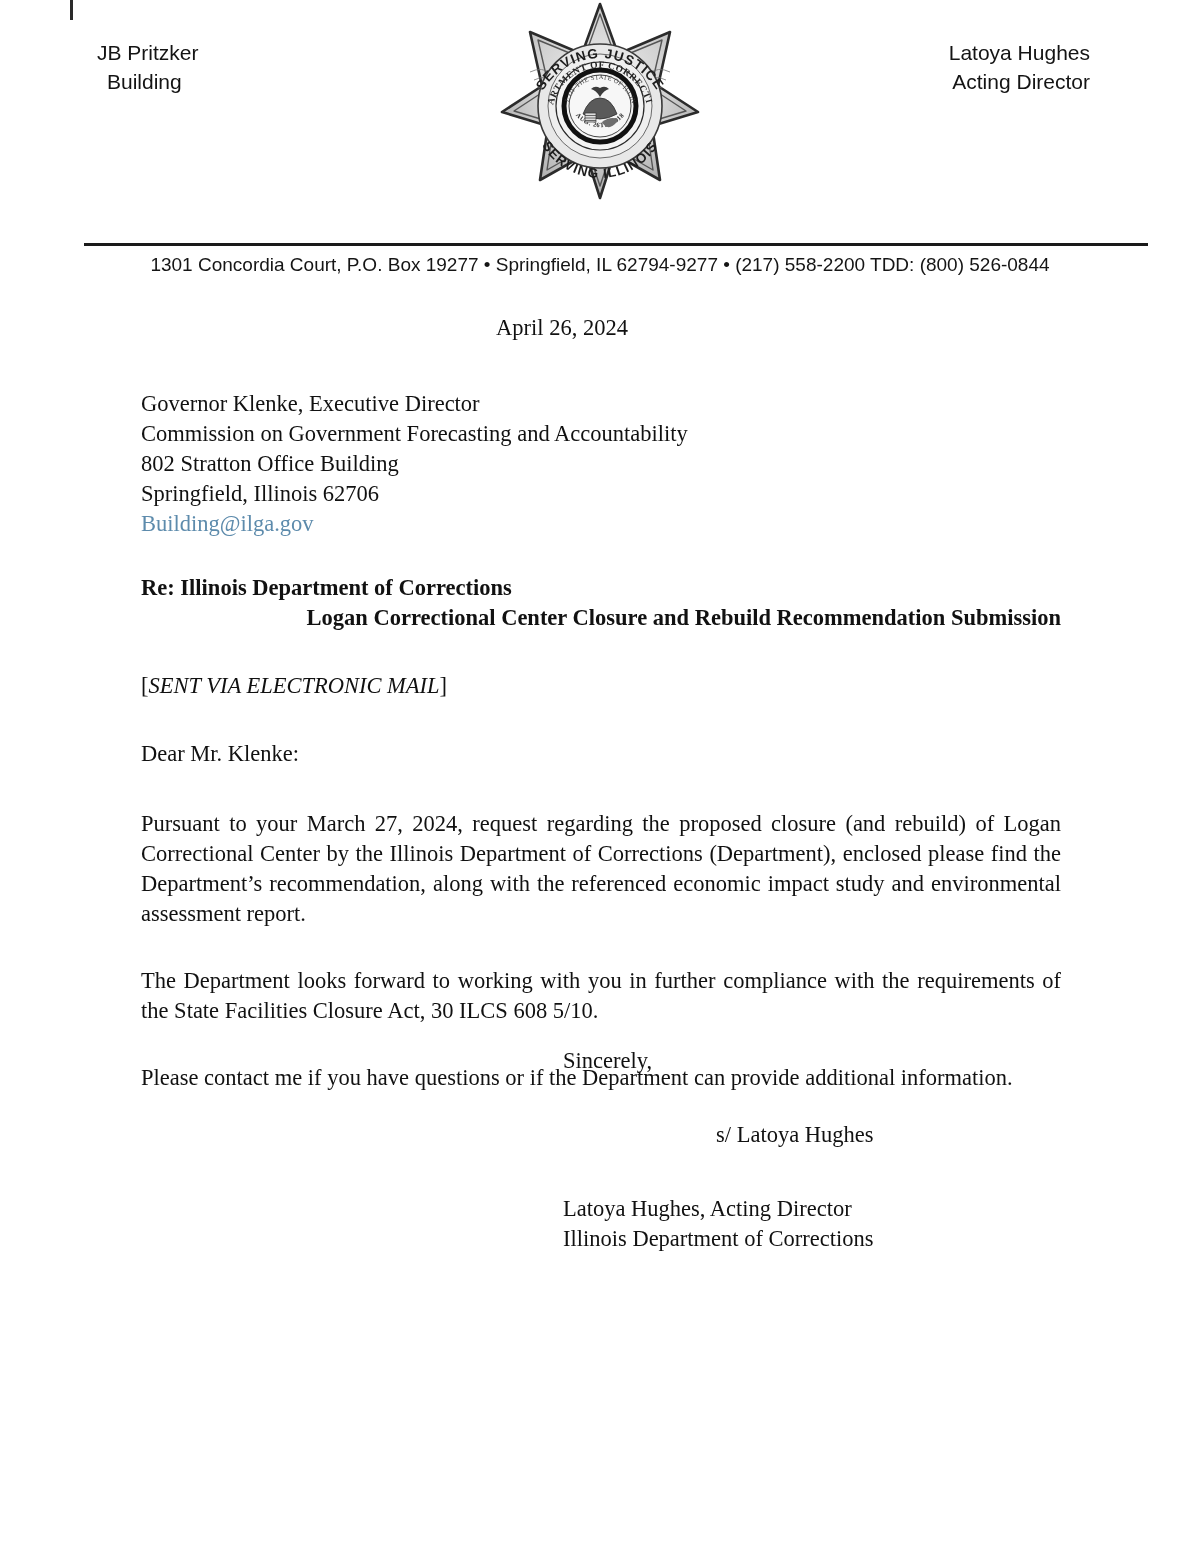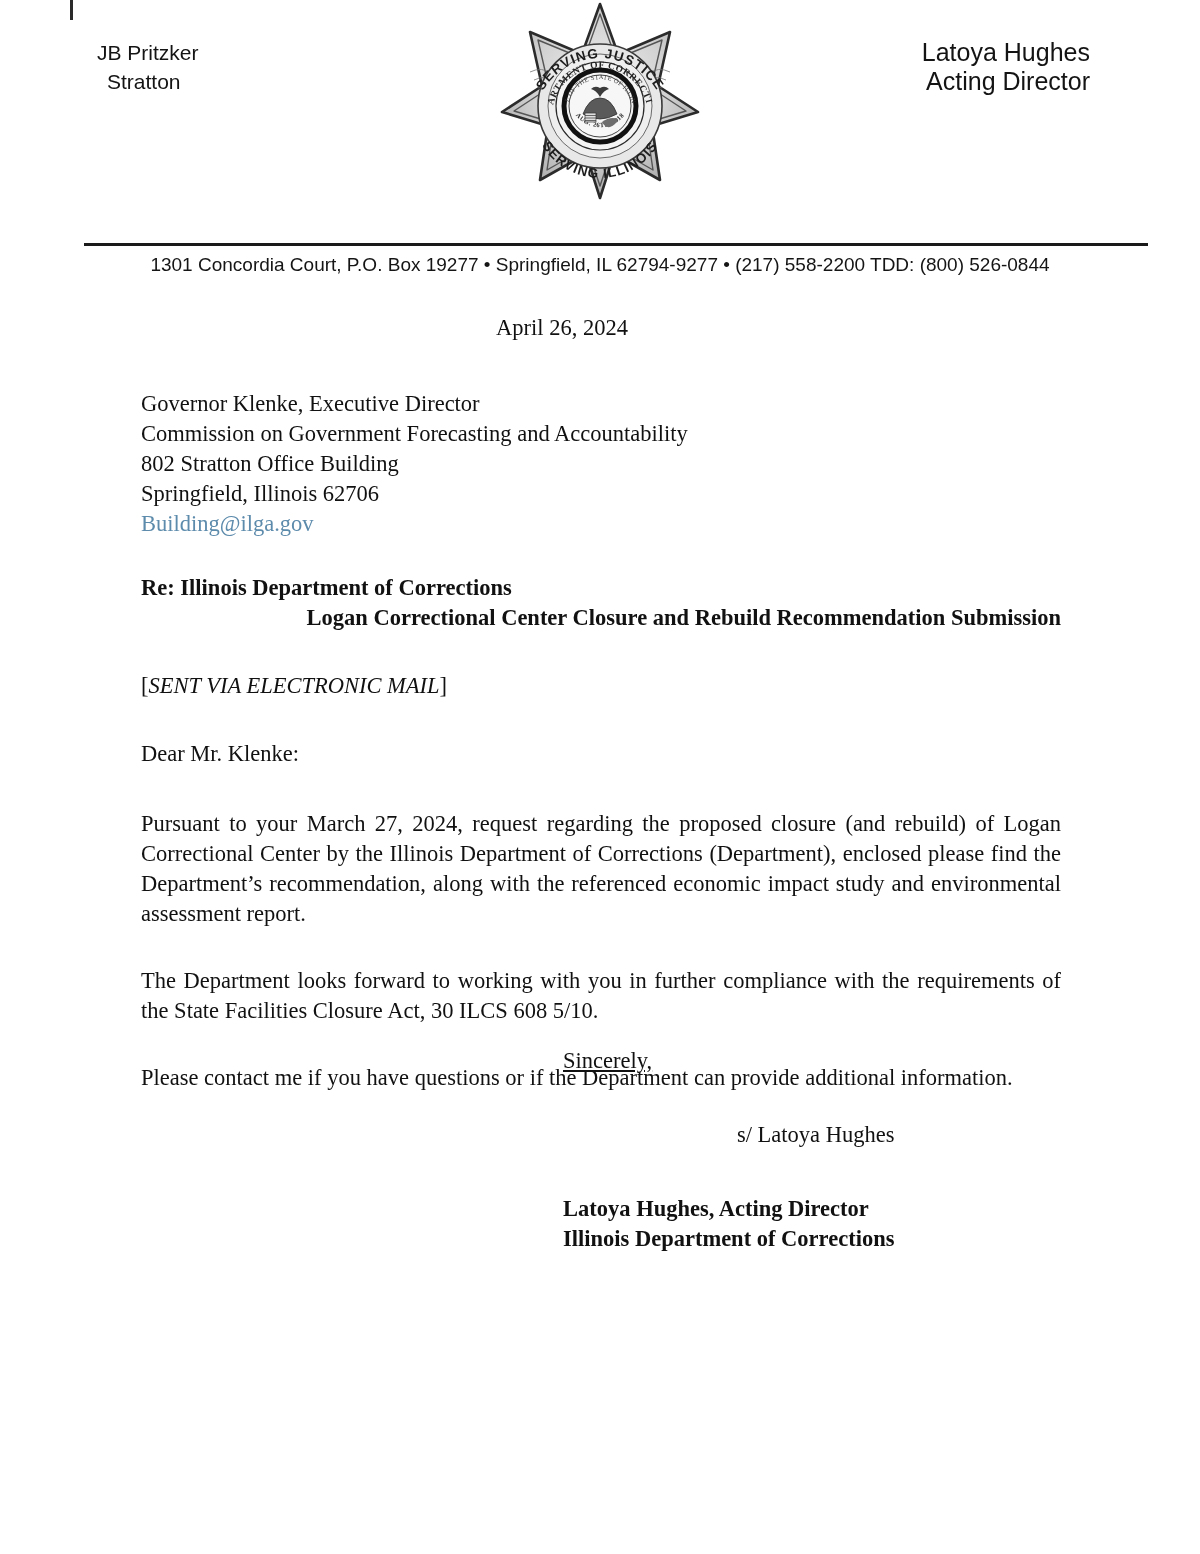--- a/index.html
+++ b/index.html
@@ -45,21 +45,21 @@
     text-align: left;
     white-space: nowrap;
   }
   .lh-name-left .lh-sub { padding-left: 10px; display: block; }
 
   .lh-name-right {
     position: absolute;
     right: 110px;
     top: 38px;
     font-family: "Liberation Sans", "DejaVu Sans", sans-serif;
-    font-size: 25px;
+    font-size: 21px;
     line-height: 29px;
     color: #141414;
     text-align: right;
     white-space: nowrap;
   }
   .lh-name-right .lh-sub { display: block; }
 
   
   .seal-wrap {
     position: absolute;
@@ -147,34 +147,34 @@
   .para.last { margin-bottom: 0; }
 
   
   .signature {
     position: absolute;
     left: 563px;
     top: 1046px;
     font-size: 22.5px;
     line-height: 30px;
   }
-  .sig-closing { margin: 0 0 44px 0; text-decoration: underline; }
+  .sig-closing { margin: 0 0 44px 0; }
   .sig-slash { margin: 0 0 44px 0; text-align: right; }
-  .sig-name div { white-space: nowrap; font-weight: bold; }
+  .sig-name div { white-space: nowrap; }
 </style>
 </head>
 <body>
 
 <div class="scan-mark"></div>
 
 <div class="letterhead">
 
   <div class="lh-name-left">
     <span>JB Pritzker</span>
-    <span class="lh-sub">Stratton</span>
+    <span class="lh-sub">Building</span>
   </div>
 
   <div class="lh-name-right">
     <span>Latoya Hughes</span>
     <span class="lh-sub">Acting Director</span>
   </div>
 
   <div class="seal-wrap">
     <svg viewBox="0 0 200 198" xmlns="http://www.w3.org/2000/svg">
       <defs>

